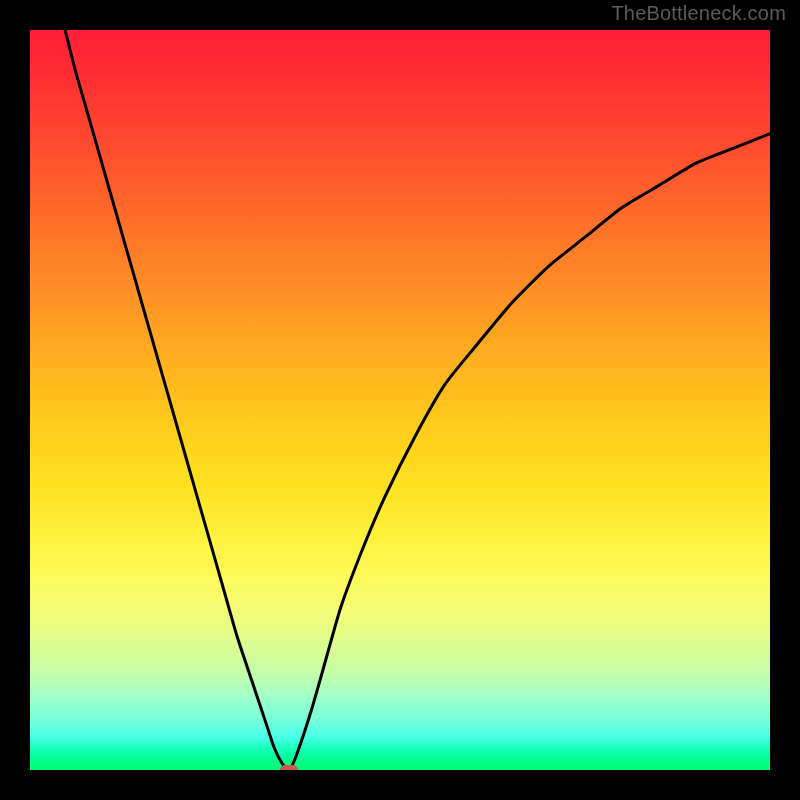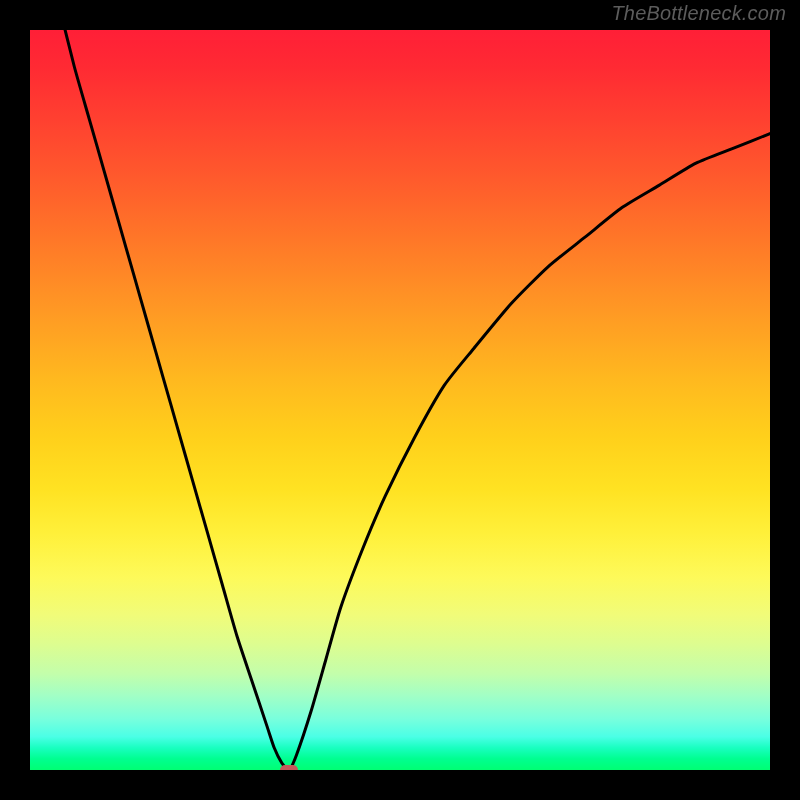--- a/index.html
+++ b/index.html
@@ -19,21 +19,20 @@
   }
   .watermark {
     position: absolute;
     top: 2px;
     right: 14px;
     color: #5c5c5c;
     font-size: 20px;
     font-weight: 500;
     letter-spacing: 0.2px;
     z-index: 40;
-    font-style: italic;
   }
   .plot {
     position: absolute;
     left: 30px;
     top: 30px;
     width: 740px;
     height: 740px;
     overflow: hidden;
     z-index: 10;
   }

